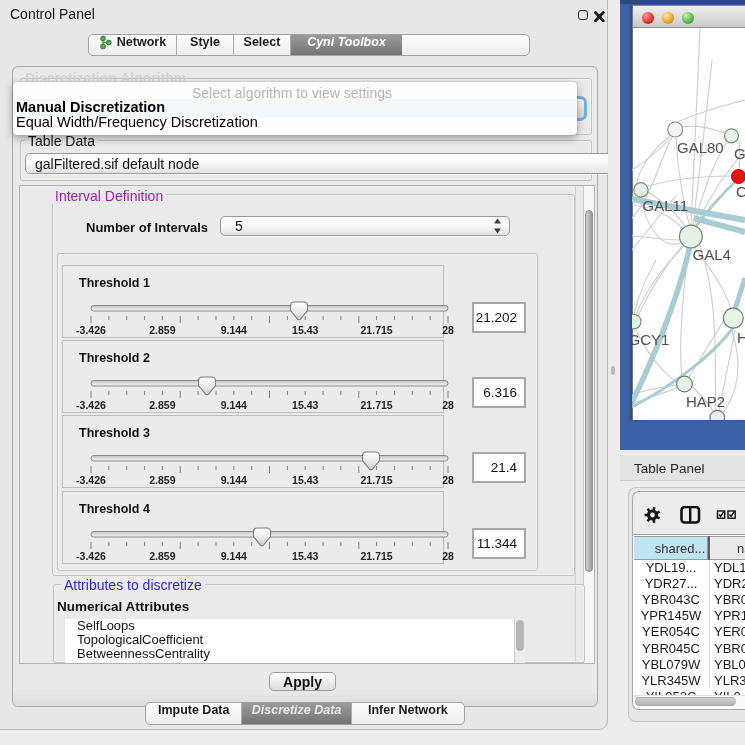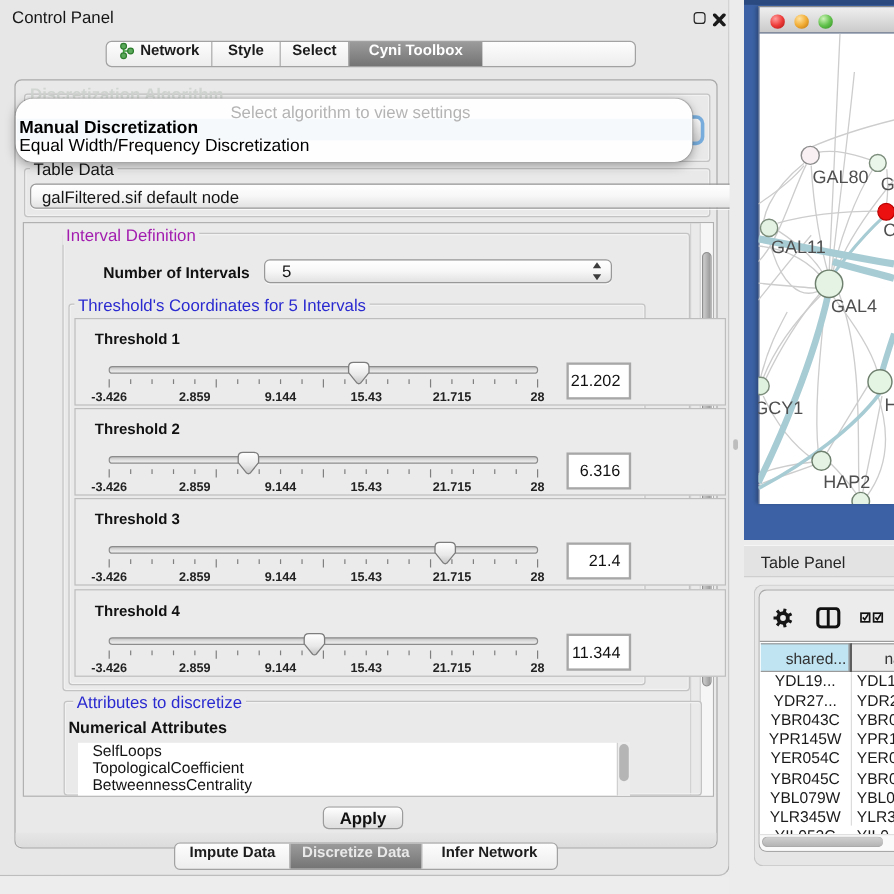--- a/index.html
+++ b/index.html
@@ -11,21 +11,21 @@
 #cpwin { position:absolute; left:0; top:0; width:608px; height:730px; background:#e7e7e7;
   border-right:1px solid #b5b5b5; border-bottom:1px solid #bdbdbd; border-radius:0 0 9px 0; }
 #cptitle { position:absolute; left:10px; top:6px; font-size:14px; color:#161616; }
 #icoFloat { position:absolute; left:577.5px; top:10px; width:10px; height:10px; border:1.8px solid #262626; border-radius:3px; }
 
 .tabbar { position:absolute; display:flex; border:1px solid #a2a2a2; border-radius:5px;
   background:linear-gradient(#fdfdfd,#ededed); overflow:hidden; }
 .tabbar .tb { display:flex; align-items:flex-start; justify-content:center; font-size:12.5px; font-weight:bold;
   color:#1c1c1c; border-right:1px solid #ababab; height:100%; }
 .tabbar .tb:last-child { border-right:none; }
-.tabbar .sel { background:linear-gradient(#9b9b9b,#747474); color:#fff; }
+.tabbar .sel { background:linear-gradient(#9b9b9b,#747474); color:#fff;font-style:italic; }
 
 #toptabs { left:88px; top:34px; width:442px; height:22px; }
 #bottabs { left:145px; top:702px; width:320px; height:23px; }
 #bottabs .sel { color:#e9e9e9; }
 
 #panel { position:absolute; left:12px; top:66px; width:586px; height:641px; background:#e9e9e9;
   border:1px solid #a9a9a9; border-radius:6px; }
 
 .group { position:absolute; border:1px solid #c3c3c3; border-radius:3px; box-shadow:inset 0 0 0 1px #f2f2f2; }
 .glabel { position:absolute; font-size:14px; background:#e9e9e9; padding:0 3px; white-space:nowrap; }
@@ -33,31 +33,31 @@
 
 .combo { position:absolute; border:1px solid #989898; border-radius:5px;
   background:linear-gradient(#ffffff 0%, #f7f7f7 50%, #e2e2e2 100%); box-shadow:0 1px 0 rgba(255,255,255,.7); }
 .combo .ct { position:absolute; left:9px; top:50%; transform:translateY(-50%); font-size:14px; color:#141414; white-space:nowrap; }
 .arr { position:absolute; width:9px; height:16px; top:50%; transform:translateY(-50%); }
 
 
 #viewport { position:absolute; left:19px; top:185px; width:576px; height:479px; border:1px solid #b1b1b1; background:#eaeaea; }
 
 
-.trow { position:absolute; left:62px; width:543px; height:73px; border:1px solid #bdbdbd; background:#ebebeb; }
+.trow { position:absolute; left:62px; width:382px; height:73px; border:1px solid #bdbdbd; background:#ebebeb; }
 .tlab { position:absolute; left:16px; top:10px; font-size:12.5px; font-weight:bold; color:#111; }
 .tval { position:absolute; left:409px; top:36px; width:54px; height:31px; background:#fff; border:2px solid #a7a7a7;
   font-size:13.5px; color:#111; text-align:right; line-height:27px; padding-right:7px; }
 
 
 #attrlist { position:absolute; left:65px; top:619px; width:460px; height:44px; background:#fff; overflow:hidden; }
 #attrlist div { font-size:13px; color:#141414; padding-left:12px; height:14px; line-height:14px; margin-bottom:0; }
 
 
-#popup { position:absolute; left:13px; top:82px; width:564px; height:53px; background:#fefefe; border-radius:15px;
+#popup { position:absolute; left:13px; top:82px; width:564px; height:53px; background:#fefefe; border-radius:4px;
   box-shadow:0 3px 9px rgba(0,0,0,.35), 0 0 1px rgba(0,0,0,.3); }
 
 .btn { position:absolute; border:1px solid #9c9c9c; border-radius:5px;
   background:linear-gradient(#ffffff,#e9e9e9 60%,#dedede); font-size:14px; font-weight:bold; color:#111;
   display:flex; align-items:center; justify-content:center; }
 
 
 #splitter { position:absolute; left:608px; top:0; width:12px; height:745px; background:#ececec; }
 #bluebg { position:absolute; left:620px; top:0; width:125px; height:450px; background:#3c62a5; }
 #bluetop { position:absolute; left:620px; top:0; width:125px; height:4px; background:#2b4a80; }
@@ -146,21 +146,20 @@
   <div class="abs" style="left:86px;top:220px;font-size:13px;font-weight:bold;color:#111">Number of Intervals</div>
   <div class="combo" style="left:220px;top:216px;width:290px;height:20px">
     <span class="ct" style="left:14px">5</span>
     <svg class="arr" style="right:7px" viewBox="0 0 9 16">
           <path d="M4.5,0.5 L8,5.5 L1,5.5 Z" fill="#3c3c3c"></path>
           <path d="M4.5,15.5 L1,10.5 L8,10.5 Z" fill="#3c3c3c"></path>
         </svg>
   </div>
 
   <div class="group" style="left:57px;top:253px;width:481px;height:318px"></div>
-  <div class="glabel" style="left:62px;top:246px;color:#2a2ad0;background:#eaeaea">Threshold's Coordinates for 5 Intervals</div>
 
 <div class="trow" style="top:265px">
   <div class="tlab">Threshold 1</div>
   <svg width="402" height="44" viewBox="0 0 402 44" style="position:absolute;left:4px;top:29px" font-family="Liberation Sans, sans-serif">
           <rect x="24" y="10.5" width="357" height="5.5" rx="2.75" fill="url(#trg)" stroke="#8c8c8c" stroke-width="1"></rect>
           <path d="M24.0,21V28 M41.9,21V25 M59.7,21V25 M77.6,21V25 M95.4,21V25 M113.2,21V28 M131.1,21V25 M149.0,21V25 M166.8,21V25 M184.7,21V25 M202.5,21V28 M220.4,21V25 M238.2,21V25 M256.1,21V25 M273.9,21V25 M291.8,21V28 M309.6,21V25 M327.5,21V25 M345.3,21V25 M363.2,21V25 M381.0,21V28" stroke="#7f7f7f" stroke-width="1" fill="none"></path>
           <text x="24.0" y="39" text-anchor="middle" font-size="10.5" font-weight="bold" fill="#222">-3.426</text>
           <text x="95.4" y="39" text-anchor="middle" font-size="10.5" font-weight="bold" fill="#222">2.859</text>
           <text x="166.8" y="39" text-anchor="middle" font-size="10.5" font-weight="bold" fill="#222">9.144</text>
           <text x="238.2" y="39" text-anchor="middle" font-size="10.5" font-weight="bold" fill="#222">15.43</text>

